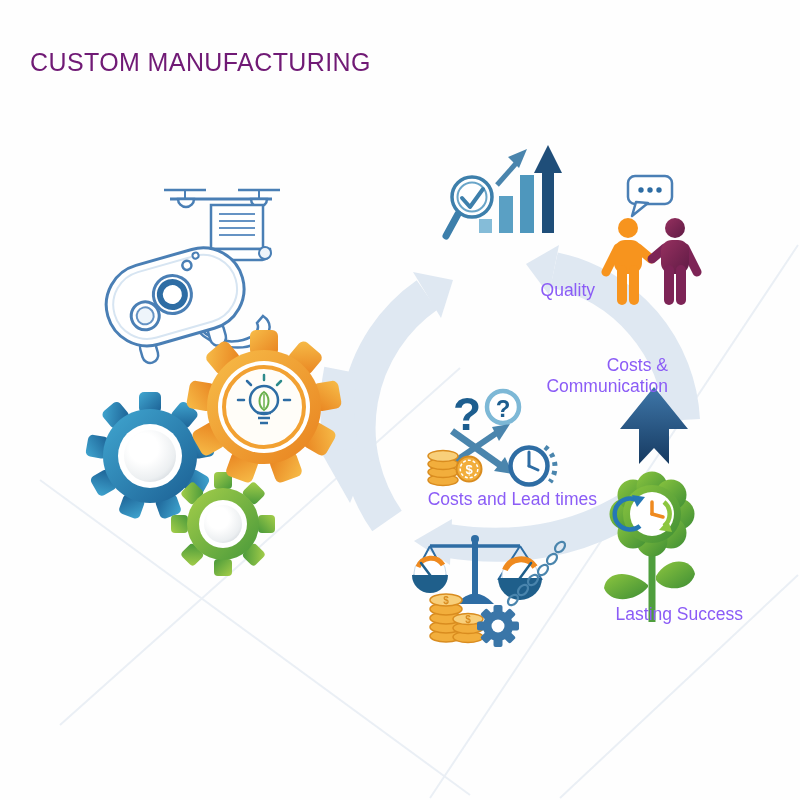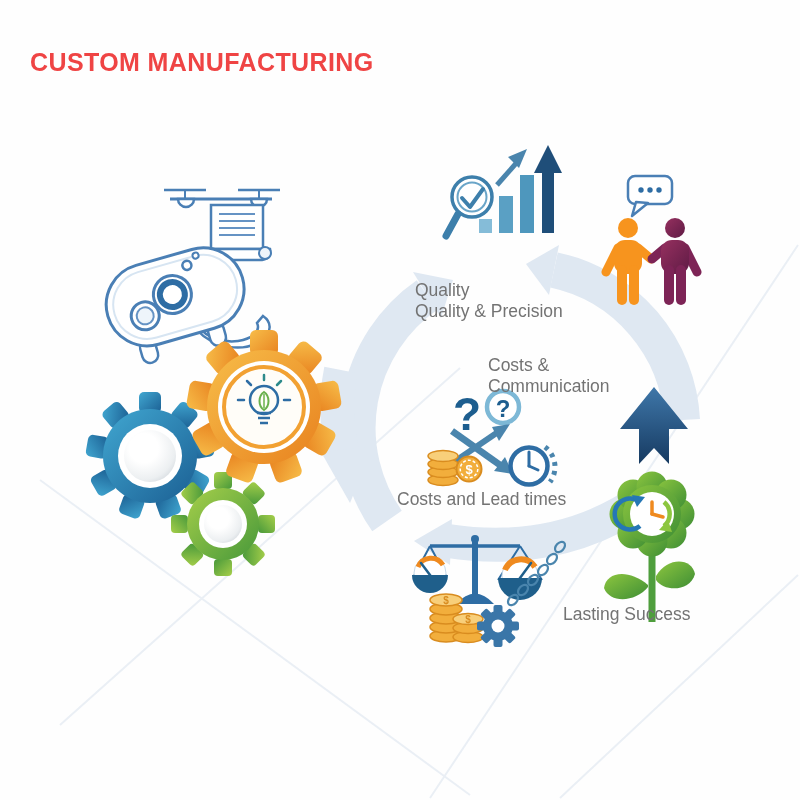--- a/index.html
+++ b/index.html
@@ -3,24 +3,24 @@
 <meta charset="utf-8">
 <style>
   html,body{margin:0;padding:0;background:#ffffff;}
   .canvas{
     position:relative;width:800px;height:800px;overflow:hidden;
     background:#fefefe;
     font-family:"Liberation Sans", sans-serif;
   }
   .title{
     position:absolute;left:30px;top:48px;
-    font-size:25px;font-weight:700;letter-spacing:.4px;color:#ef4444;
+    font-size:25px;font-weight:400;letter-spacing:.4px;color:#701a75;
   }
   .label{
-    position:absolute;text-align:left;color:#737373;
+    position:absolute;text-align:right;color:#8b5cf6;
     font-size:17.5px;line-height:1.22;
   }
   svg{position:absolute;left:0;top:0;}
 </style>
 </head>
 <body>
 
 <div class="canvas">
 
 <svg width="800" height="800" viewBox="0 0 800 800">
@@ -326,21 +326,20 @@
         </g>
       </g>
     </g>
   </g>
 </svg>
 
 <div class="title">CUSTOM MANUFACTURING</div>
 
 <div class="label" style="left:415px;top:280px;width:180px;">
   <div>Quality</div>
-  <div>Quality &amp; Precision</div>
 </div>
 
 <div class="label" style="left:397px;top:489px;width:200px;">Costs and Lead times</div>
 
 <div class="label" style="left:488px;top:355px;width:180px;">
   <div>Costs &amp;</div>
   <div>Communication</div>
 </div>
 
 <div class="label" style="left:563px;top:604px;width:180px;">Lasting Success</div>

